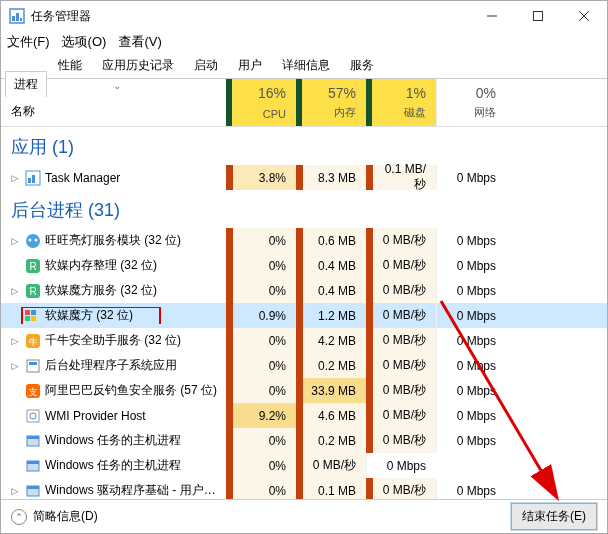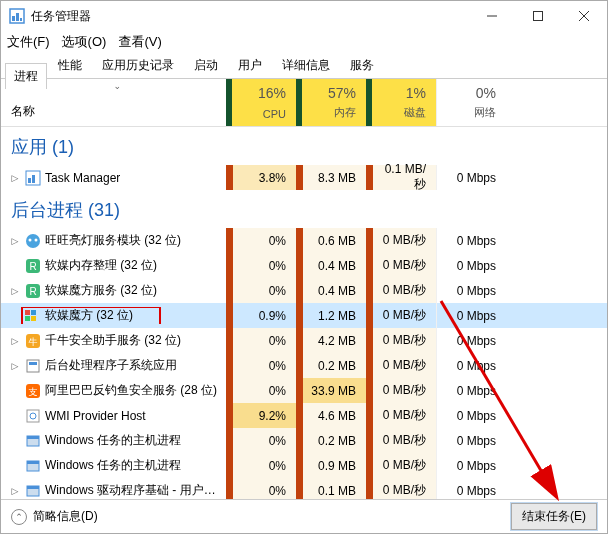--- a/index.html
+++ b/index.html
@@ -6,21 +6,21 @@
 body { background: #fff; }
 .window { width: 608px; height: 534px; border: 1px solid #aaa; display: flex; flex-direction: column; position: relative; background: #fff; }
 .titlebar { height: 30px; display: flex; align-items: center; padding: 0 0 0 8px; }
 .titlebar .app-icon { width: 16px; height: 16px; margin-right: 6px; }
 .titlebar .title { font-size: 12px; flex: 1; }
 .winbtn { width: 46px; height: 30px; display: flex; align-items: center; justify-content: center; }
 .winbtn svg { stroke: #333; }
 .menubar { height: 22px; display: flex; align-items: center; padding: 0 6px; gap: 12px; font-size: 13px; }
 .tabs { height: 26px; display: flex; align-items: flex-end; padding: 0 4px; border-bottom: 1px solid #ccc; font-size: 12px; gap: 2px; }
 .tab { padding: 4px 8px; border: 1px solid transparent; border-bottom: none; cursor: default; }
-.tab.active { border-color: #ccc; background: #fff; position: relative; top: 11px; }
+.tab.active { border-color: #ccc; background: #fff; position: relative; top: 19px; }
 .header-row { display: flex; height: 48px; border-bottom: 1px solid #e0e0e0; font-size: 12px; background: #fff; }
 .header-name { width: 225px; display: flex; align-items: flex-end; padding: 0 0 6px 10px; position: relative; }
 .header-name .sort { position: absolute; left: 50%; top: 2px; font-size: 9px; color: #666; }
 .header-col { width: 70px; text-align: right; padding: 6px 10px 6px 0; border-left: 6px solid #14532d; background: #fde047; display: flex; flex-direction: column; justify-content: space-between; }
 .header-col .pct { font-size: 14px; color: #555; }
 .header-col .lbl { font-size: 11px; color: #555; }
 .header-col.net { background: #fff; border-left: 1px solid #eee; }
 .body { flex: 1; overflow-y: scroll; position: relative; }
 .group { font-size: 18px; color: #1a5fb4; padding: 8px 0 6px 10px; }
 .row { display: flex; height: 25px; align-items: center; font-size: 12px; }
@@ -221,21 +221,21 @@
         <div class="cell ">0 MB/秒</div>
         <div class="cell net">0 Mbps</div>
       </div>
       <div class="row">
         <div class="namecell">
           <span class="expander none">▷</span>
           <svg class="picon" viewBox="0 0 16 16">
             <rect x="1" y="1" width="14" height="14" rx="3" fill="#ff6a00"></rect>
             <text x="8" y="12" font-size="9" text-anchor="middle" fill="#fff">支</text>
           </svg>
-          <span class="pname">阿里巴巴反钓鱼安全服务 (28 位)</span>
+          <span class="pname">阿里巴巴反钓鱼安全服务 (57 位)</span>
         </div>
         <div class="cell ">0%</div>
         <div class="cell hi2">33.9 MB</div>
         <div class="cell ">0 MB/秒</div>
         <div class="cell net">0 Mbps</div>
       </div>
       <div class="row">
         <div class="namecell">
           <span class="expander none">▷</span>
           <svg class="picon" viewBox="0 0 16 16">
@@ -266,21 +266,20 @@
       <div class="row">
         <div class="namecell">
           <span class="expander none">▷</span>
           <svg class="picon" viewBox="0 0 16 16">
             <rect x="2" y="3" width="12" height="10" fill="#cde" stroke="#4a90d9"></rect>
             <rect x="2" y="3" width="12" height="3" fill="#4a90d9"></rect>
           </svg>
           <span class="pname">Windows 任务的主机进程</span>
         </div>
         <div class="cell ">0%</div>
-        <div class="cell ">0.9 MB</div>
         <div class="cell ">0 MB/秒</div>
         <div class="cell net">0 Mbps</div>
       </div>
       <div class="row">
         <div class="namecell">
           <span class="expander ">▷</span>
           <svg class="picon" viewBox="0 0 16 16">
             <rect x="2" y="3" width="12" height="10" fill="#cde" stroke="#4a90d9"></rect>
             <rect x="2" y="3" width="12" height="3" fill="#4a90d9"></rect>
           </svg>

